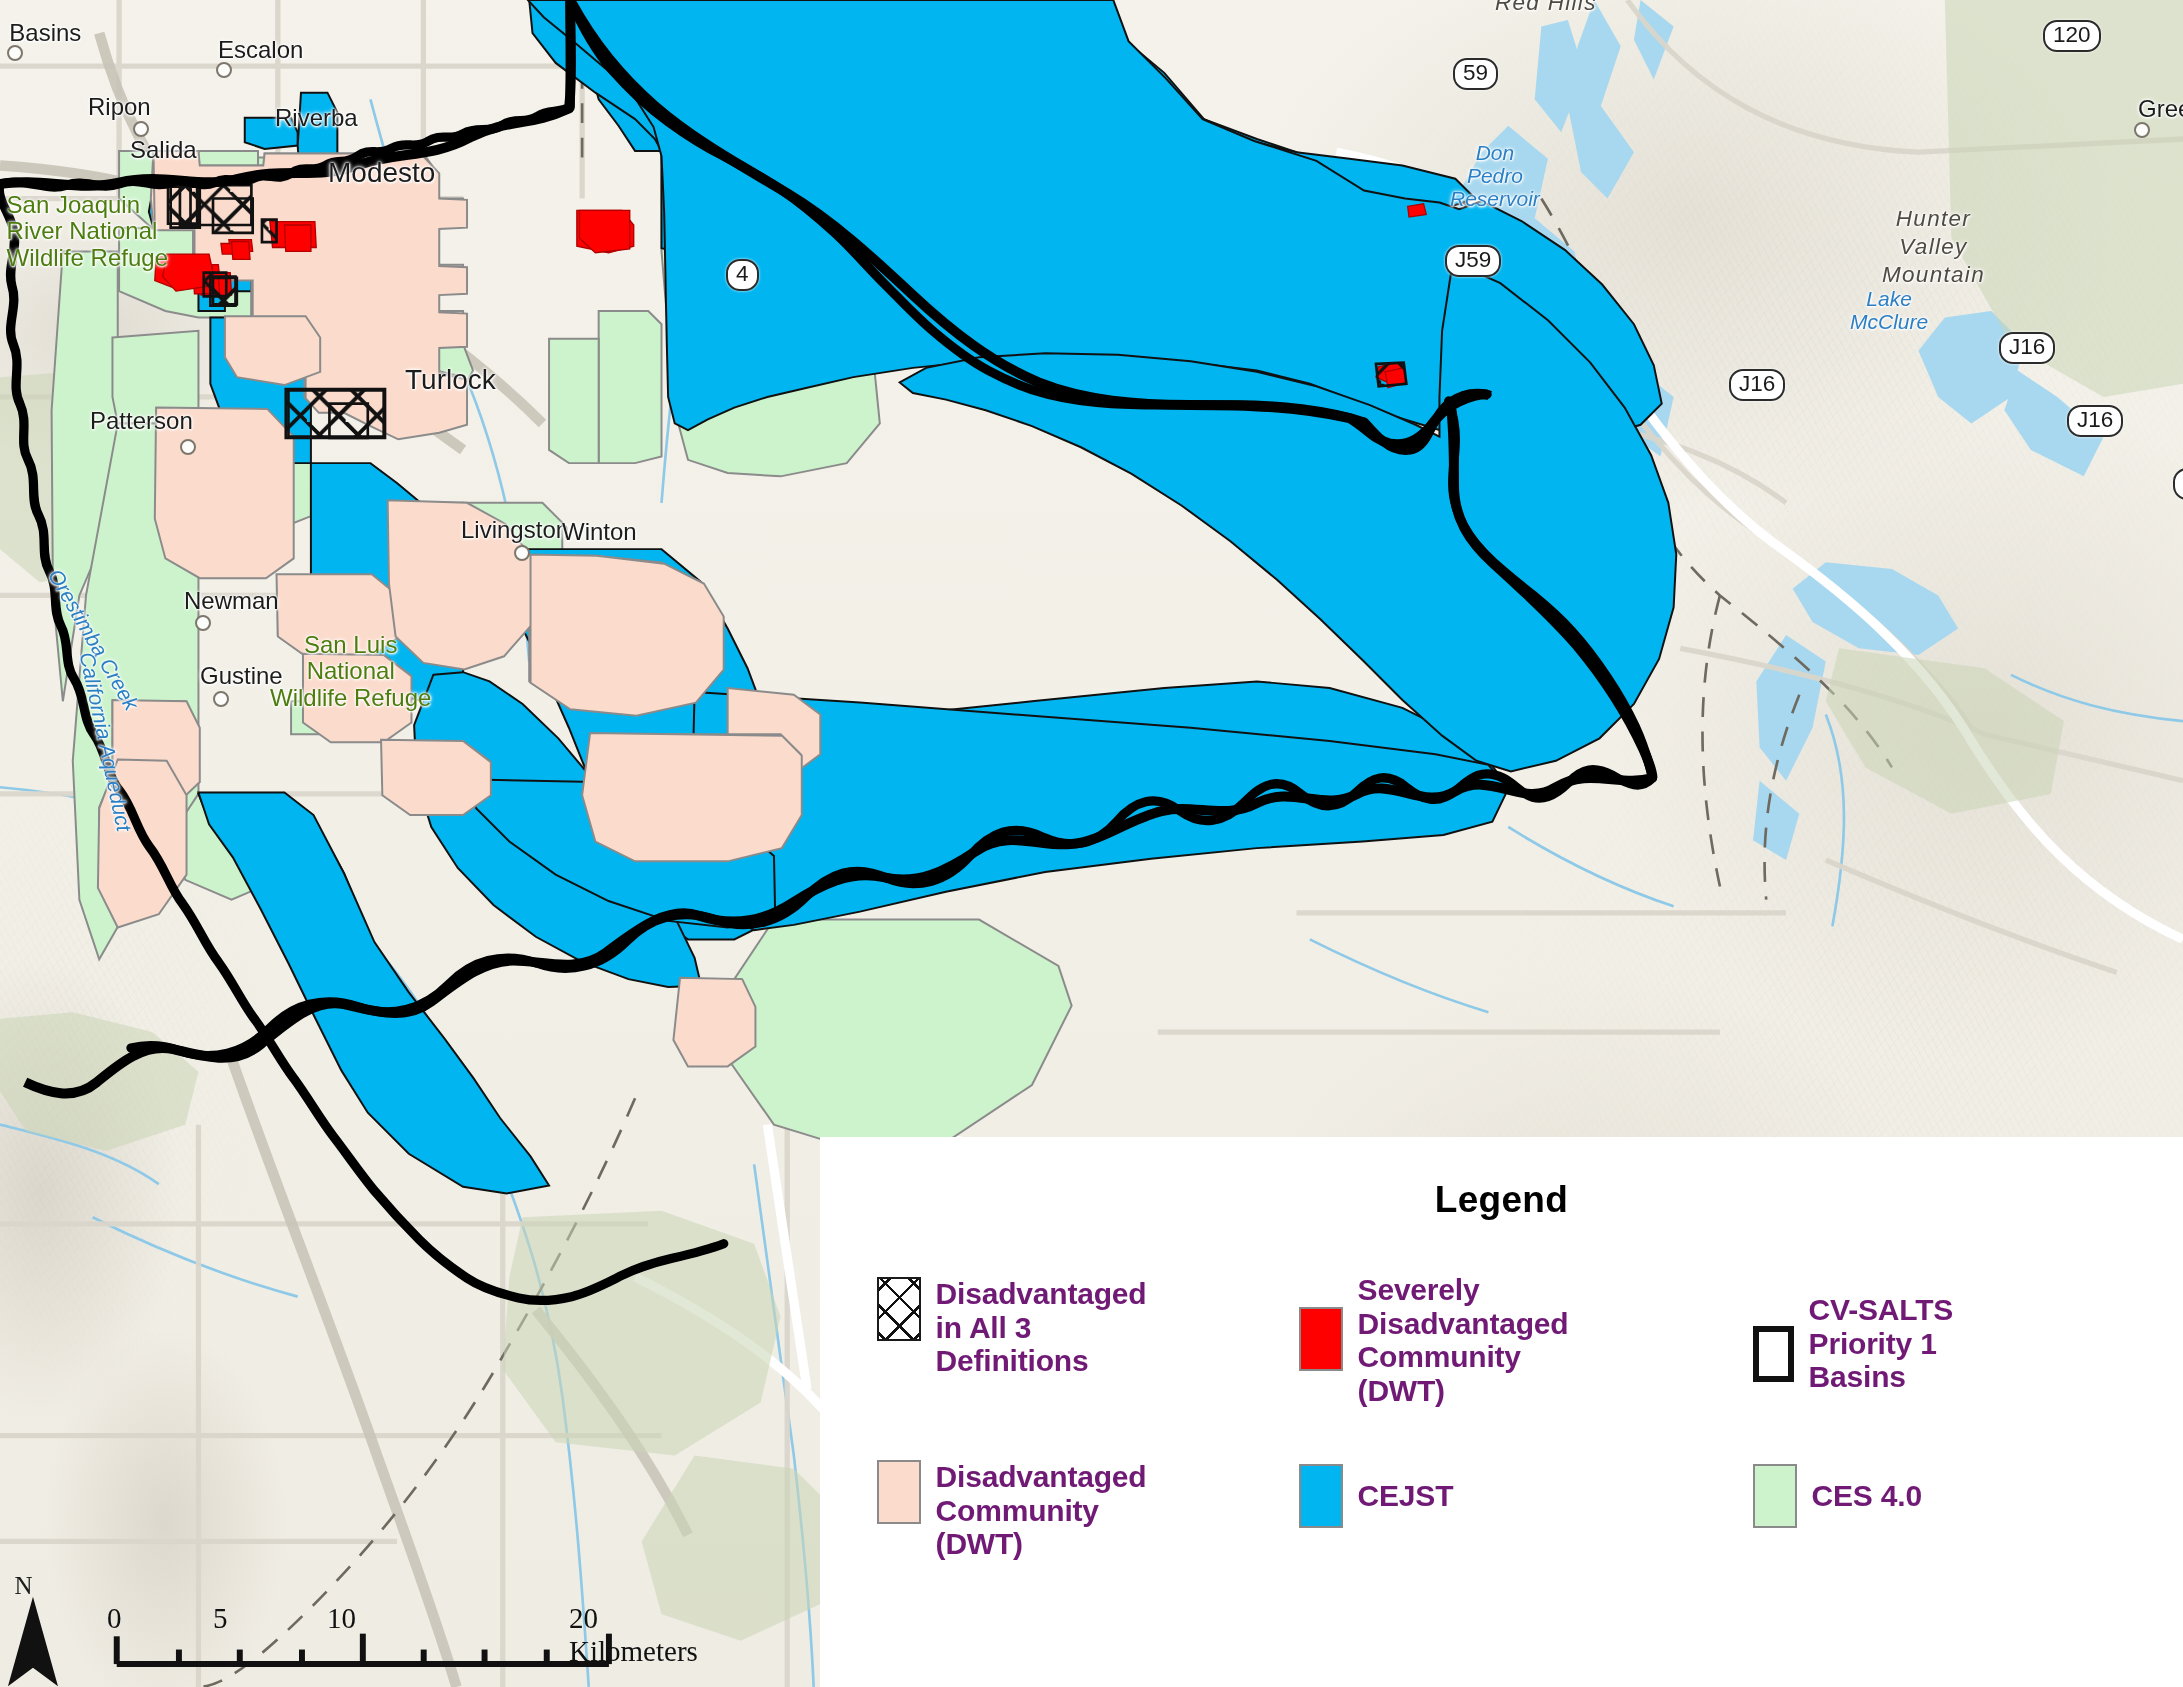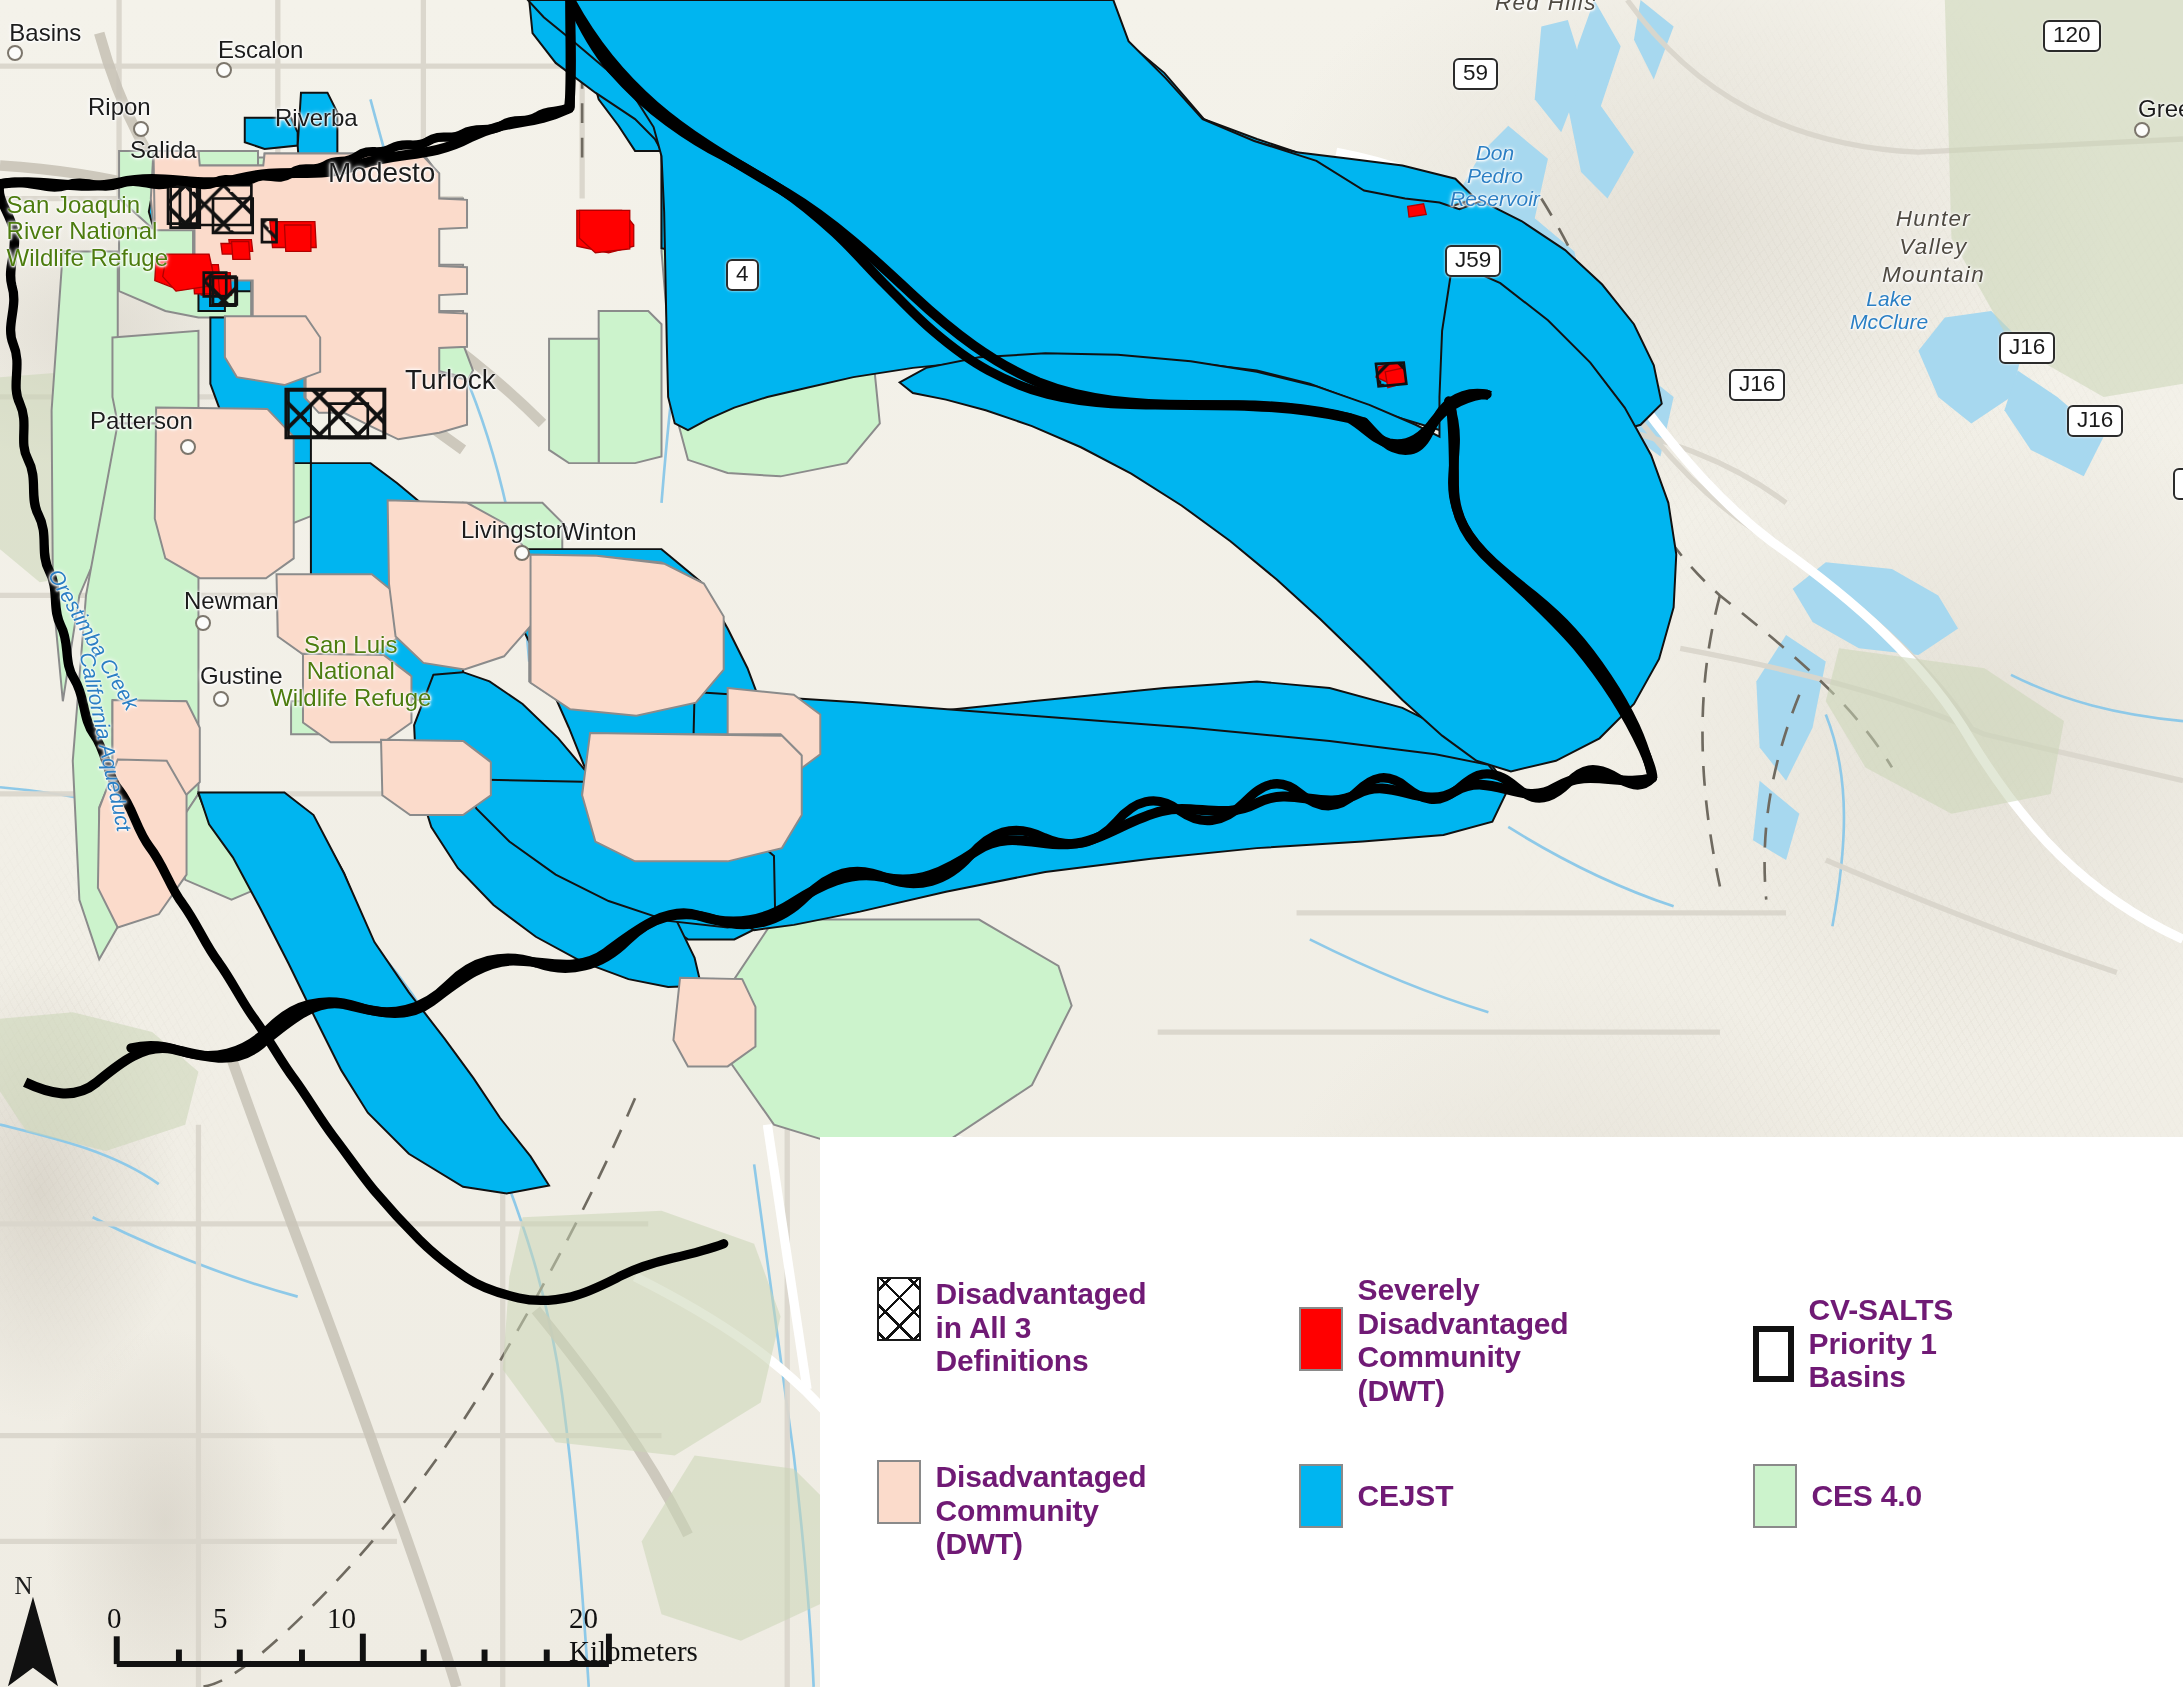--- a/index.html
+++ b/index.html
@@ -37,21 +37,21 @@
   
   .lbl{position:absolute;white-space:nowrap;color:#1c1c1c;font-weight:400;
        text-shadow:0 0 3.3px #fff,0 0 2px #fff,0 0 5.3px #fff,0.7px 0.7px 2px #fff;}
   .lbl.city{font-size:24px;}
   .lbl.bigcity{font-size:28px;text-align:right;}
   .lbl.park{color:#4d7c0f;font-size:24px;line-height:1.1;}
   .lbl.water{color:#2b7fc4;font-size:21px;font-style:italic;line-height:1.1;}
   .lbl.hills{color:#4f4a42;font-size:22.5px;font-style:italic;letter-spacing:1.3px;line-height:1.25;}
   .citydot{position:absolute;width:12px;height:12px;border-radius:50%;background:#fcfcfa;border:2px solid #7c766c;}
 
-  .shield{position:absolute;background:#fff;border:2.6px solid #2b2b2b;border-radius:6px;
+  .shield{position:absolute;background:#fff;border:2.6px solid #2b2b2b;border-radius:14px;
           padding:1.3px 8px 2.6px;font-size:22.5px;color:#1a1a1a;font-weight:400;line-height:1.08;
           box-shadow:0 0 2.6px rgba(255,255,255,.9);}
 
   
   #legend{position:absolute;left:820px;top:1137px;width:1363px;height:550px;background:#fff;}
   #legend .title{position:absolute;left:0;right:0;top:42px;text-align:center;
       font-size:37px;font-weight:bold;color:#000;letter-spacing:0.3px;}
   .lrow{position:absolute;display:flex;align-items:flex-start;}
   .sw{flex:0 0 auto;width:44px;height:64px;border:2px solid #8a8a8a;box-sizing:border-box;margin-right:14.6px;}
   .sw.hatch{border:2px solid #1a1a1a;background:#fff;position:relative;overflow:hidden;}
@@ -446,20 +446,21 @@
         <line x1="760" y1="66" x2="760" y2="112"></line>
       </g>
     </svg>
     <div style="position:absolute;left:107px;top:26.5px;font-size:29px;font-family:'Liberation Serif',serif;color:#111;">0</div>
     <div style="position:absolute;left:213px;top:26.5px;font-size:29px;font-family:'Liberation Serif',serif;color:#111;">5</div>
     <div style="position:absolute;left:327px;top:26.5px;font-size:29px;font-family:'Liberation Serif',serif;color:#111;">10</div>
     <div style="position:absolute;left:569px;top:26.5px;font-size:29px;font-family:'Liberation Serif',serif;color:#111;">20 Kilometers</div>
   </div>
 
   <div id="legend">
+    <div class="title">Legend</div>
 
     <div class="lrow" style="left:57px;top:140px;width:384px;">
       <span class="sw hatch"></span>
       <span class="ltext" style="white-space:pre;">Disadvantaged
 in All 3
 Definitions</span>
     </div>
     <div class="lrow" style="left:57px;top:323px;width:384px;">
       <span class="sw" style="background:#FBDBCB;"></span>
       <span class="ltext" style="white-space:pre;">Disadvantaged

